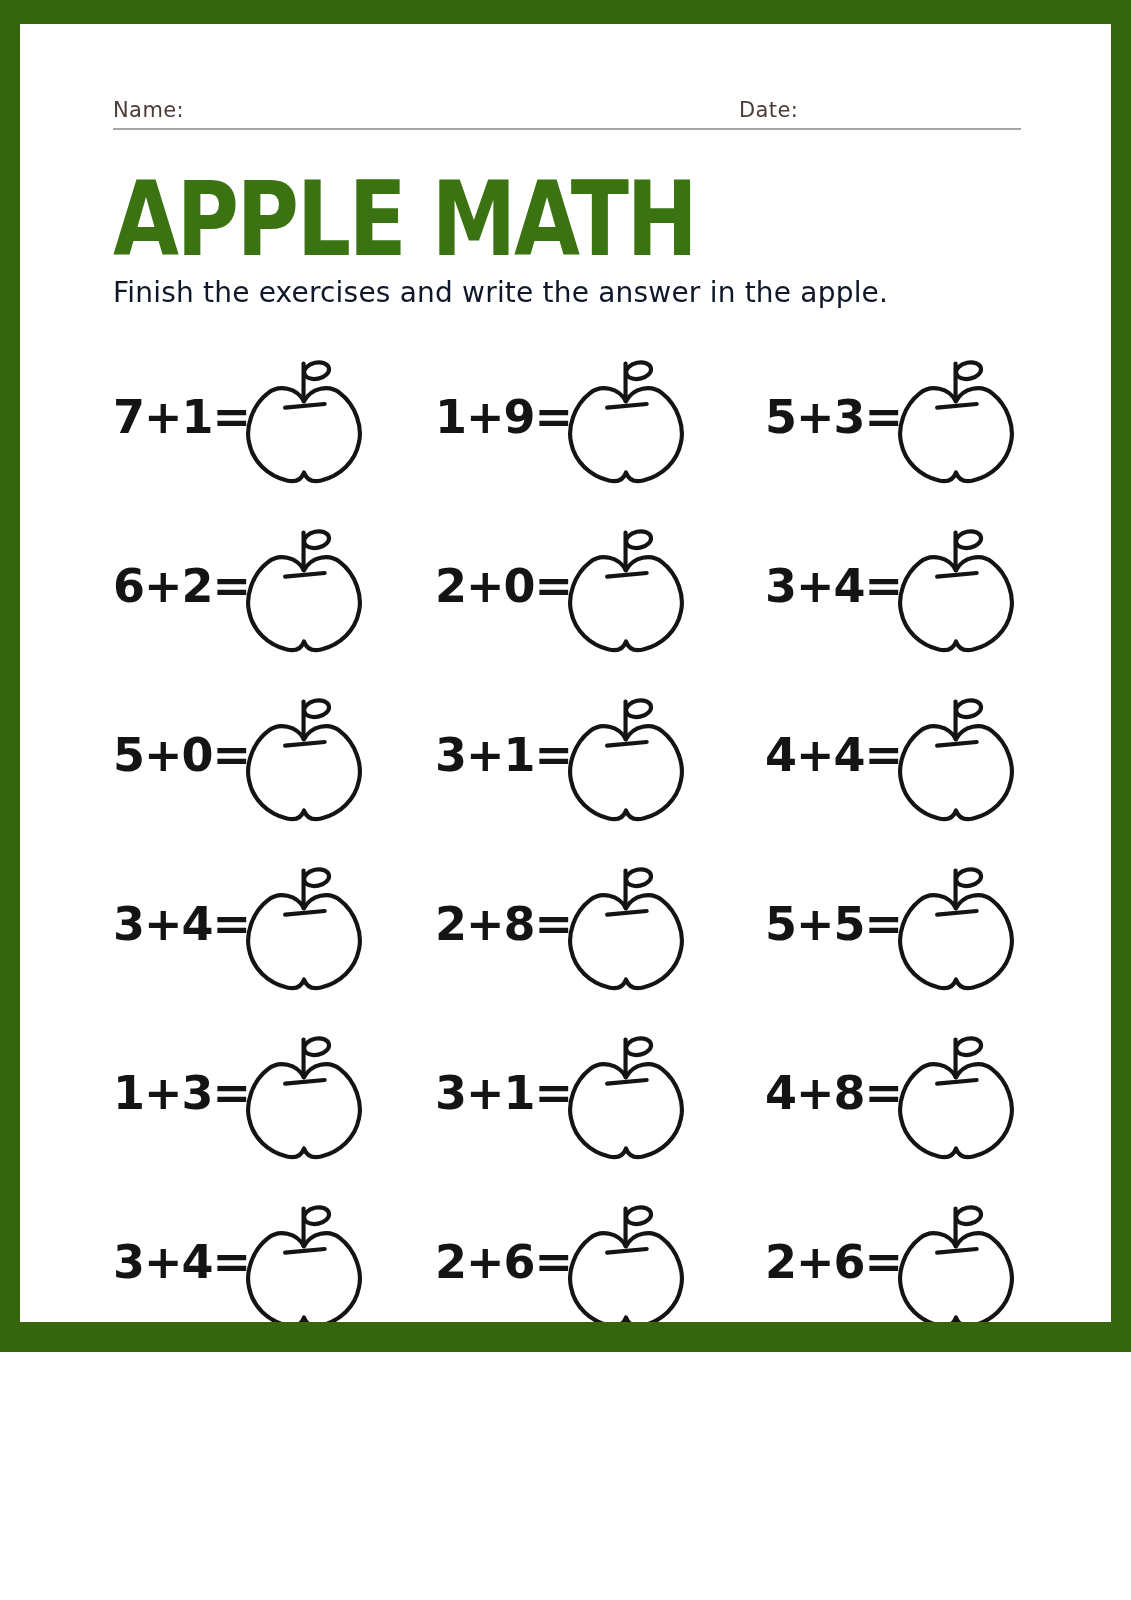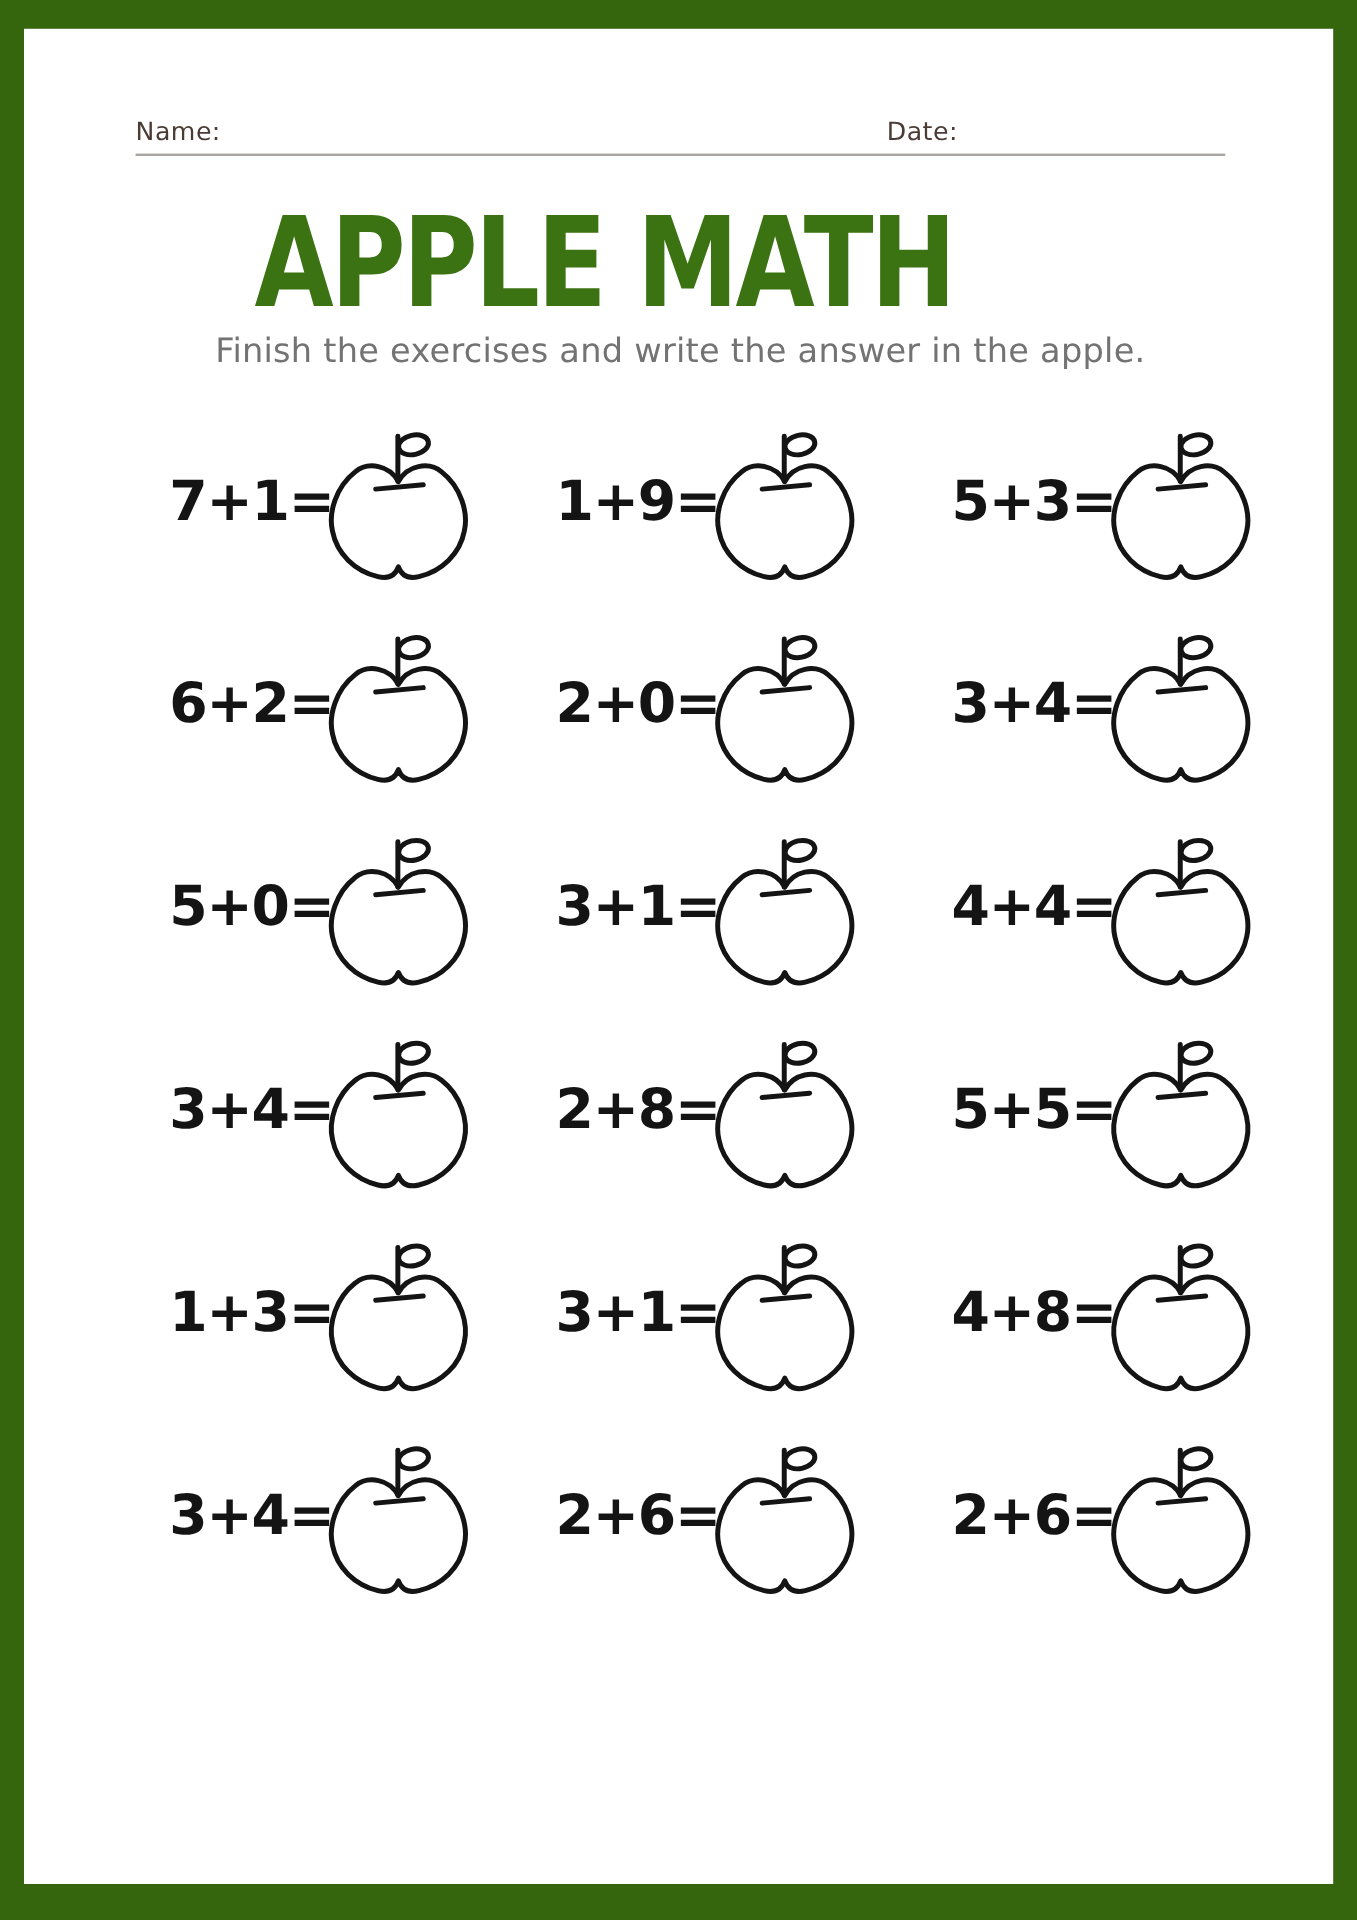--- a/index.html
+++ b/index.html
@@ -5,27 +5,26 @@
   * { margin: 0; padding: 0; box-sizing: border-box; }
   html, body { background: #ffffff; }
   body {
     width: 1131px;
     height: 1600px;
     font-family: "DejaVu Sans", "Liberation Sans", sans-serif;
     position: relative;
   }
   .page-frame {
     width: 1131px;
-    height: 1600px;
+    height: 1352px;
     border-style: solid;
     border-color: #35660d;
     border-width: 24px 20px 30px 20px;
     background: #ffffff;
     overflow: hidden;
-    text-align: center;
   }
   .content {
     position: relative;
     padding: 0 90px 0 93px;
   }
   
   .header-row {
     position: relative;
     margin-top: 74px;
     height: 28px;
@@ -62,21 +61,20 @@
   
   .grid {
     margin-top: 24px;
     display: grid;
     grid-template-columns: 322px 330px 1fr;
     grid-auto-rows: 169px;
   }
   .cell {
     display: flex;
     align-items: center;
-    margin-left: 28px;
   }
   .expr {
     width: 128px;
     flex: none;
     font-size: 46px;
     font-weight: bold;
     letter-spacing: -1px;
     color: #141414;
     white-space: nowrap;
   }
@@ -102,21 +100,21 @@
 
     <div class="header-row">
       <span class="name-label">Name:</span>
       <span class="date-label">Date:</span>
     </div>
     <div class="header-underline"></div>
 
     <div>
       <h1 class="title" style="color: rgb(59, 115, 18);">APPLE MATH</h1>
     </div>
-    <div class="subtitle" style="color: #737373;">Finish the exercises and write the answer in the apple.</div>
+    <div class="subtitle" style="color: #0f172a;">Finish the exercises and write the answer in the apple.</div>
 
     <div class="grid">
   <div class="cell">
     <span class="expr">7+1=</span>
     <svg class="apple" viewBox="0 0 140 152" xmlns="http://www.w3.org/2000/svg">
       <line x1="69.5" y1="16" x2="69.5" y2="58"></line>
       <ellipse cx="84" cy="24" rx="14" ry="9" transform="rotate(-12 84 24)"></ellipse>
       <line x1="49" y1="65" x2="93" y2="61"></line>
       <path d="M70 58
         C62 43 42 39 30 49

